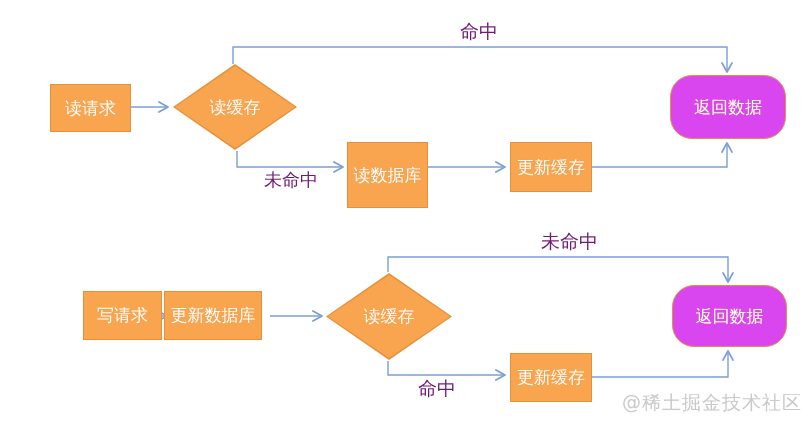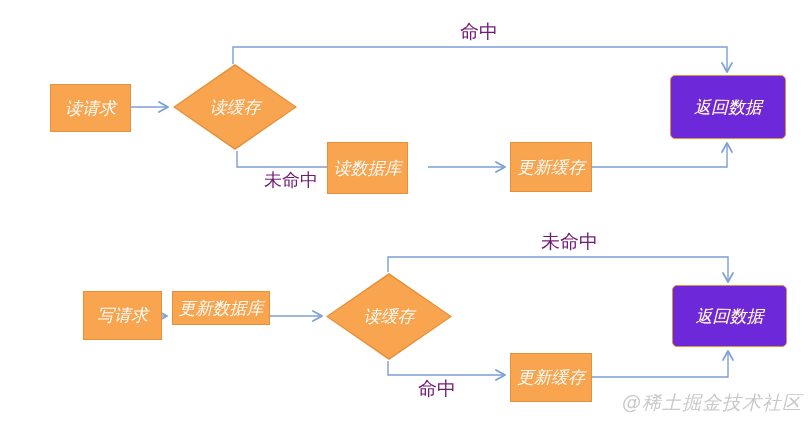--- a/index.html
+++ b/index.html
@@ -19,39 +19,38 @@
     left: 0; top: 0;
     width: 812px; height: 425px;
     pointer-events: none;
   }
   .node {
     position: absolute;
     display: flex;
     align-items: center;
     justify-content: center;
     box-sizing: border-box;
-    font-style: italic;
   }
   .node .label {
     color: #ffffff;
     font-size: 17px;
     line-height: 1;
     white-space: nowrap;
     text-align: center;
     z-index: 3;
     text-shadow: 0 0 1px rgba(230,140,40,0.6);
   }
   .node.shape-rect {
     background: #F9A54F;
     border: 1.5px solid #E5913A;
   }
   .node.shape-rounded {
-    background: #6d28d9;
+    background: #d946ef;
     border: 1.5px solid #E5913A;
-    border-radius: 5px;
+    border-radius: 22px;
   }
   .node.shape-diamond { background: transparent; border: none; }
   .diamond-border, .diamond-fill {
     position: absolute;
     clip-path: polygon(50% 0%, 100% 50%, 50% 100%, 0% 50%);
   }
   .diamond-border {
     left: 0; top: 0; right: 0; bottom: 0;
     background: #E5913A;
   }
@@ -67,21 +66,20 @@
     white-space: nowrap;
   }
   .watermark {
     position: absolute;
     right: 10px;
     bottom: 9px;
     color: #C9C9C9;
     font-size: 19px;
     letter-spacing: 1px;
     white-space: nowrap;
-    font-style: italic;
   }
 </style>
 </head>
 <body>
 
 <div class="canvas">
   <svg class="edges-layer" width="812" height="425" viewBox="0 0 812 425" xmlns="http://www.w3.org/2000/svg">
     <defs>
       <marker id="arrow-open" viewBox="0 0 10 10" refX="8.2" refY="5" markerWidth="9" markerHeight="9" orient="auto-start-reverse">
         <path d="M1,1 L8.2,5 L1,9" fill="none" stroke="#7C9FD6" stroke-width="1.4" stroke-linecap="round" stroke-linejoin="round"></path>
@@ -106,30 +104,30 @@
         <span class="label">读请求</span>
       </div>
       <div class="node shape-diamond" style="left: 173px; top: 64px; width: 124px; height: 86px;">
         <span class="diamond-border"></span>
         <span class="diamond-fill"></span>
         <span class="label">读缓存</span>
       </div>
       <div class="node shape-rounded" style="left: 670px; top: 75px; width: 116px; height: 64px;">
         <span class="label">返回数据</span>
       </div>
-      <div class="node shape-rect" style="left: 327px; top: 142px; width: 81px; height: 52px;">
+      <div class="node shape-rect" style="left: 347px; top: 142px; width: 81px; height: 66px;">
         <span class="label">读数据库</span>
       </div>
       <div class="node shape-rect" style="left: 510px; top: 142px; width: 82px; height: 50px;">
         <span class="label">更新缓存</span>
       </div>
       <div class="node shape-rect" style="left: 51px; top: 291px; width: 79px; height: 49px; margin-left: 32px;">
         <span class="label">写请求</span>
       </div>
-      <div class="node shape-rect" style="left: 172px; top: 291px; width: 98px; height: 34px;">
+      <div class="node shape-rect" style="left: 164px; top: 291px; width: 98px; height: 49px;">
         <span class="label">更新数据库</span>
       </div>
       <div class="node shape-diamond" style="left: 326px; top: 273px; width: 126px; height: 87px;">
         <span class="diamond-border"></span>
         <span class="diamond-fill"></span>
         <span class="label">读缓存</span>
       </div>
       <div class="node shape-rounded" style="left: 672px; top: 285px; width: 115px; height: 62px;">
         <span class="label">返回数据</span>
       </div>

